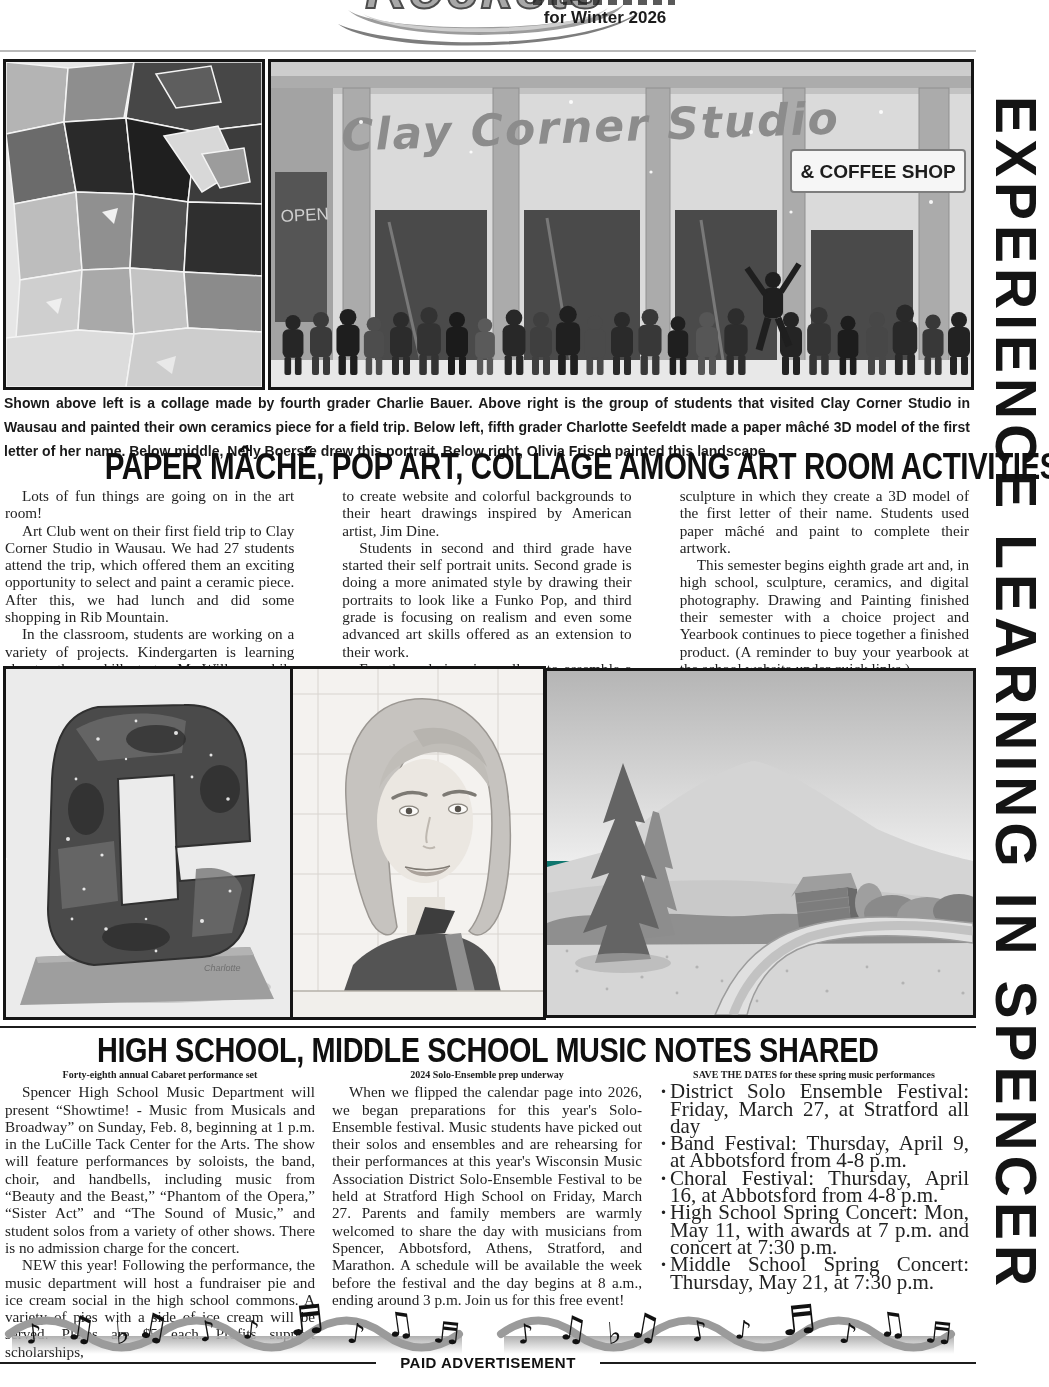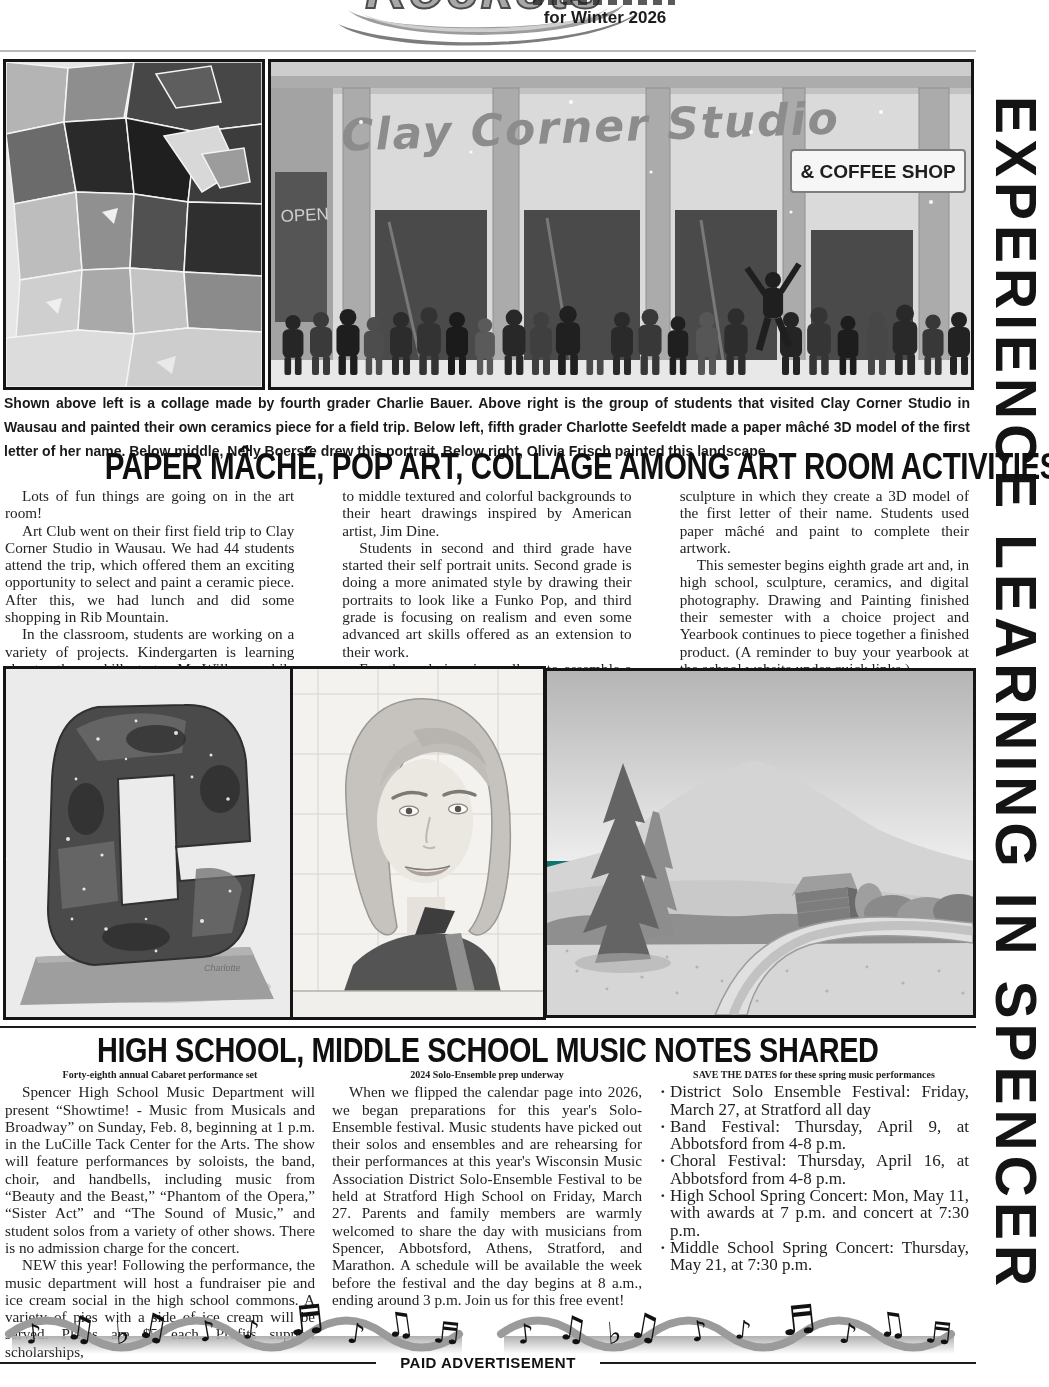--- a/index.html
+++ b/index.html
@@ -37,21 +37,21 @@
   .article-art{top:487px;gap:48px;}
   .article-music{top:1066px;}
   .col{width:310px;}
   .col p{margin:0;font-family:"Liberation Serif",serif;font-size:15.2px;line-height:17.3px;
      text-align:justify;text-indent:17px;color:#222;}
   .col p.noindent{text-indent:0;}
   .subhead{font-family:"Liberation Serif",serif;font-weight:bold;font-size:10px;line-height:17.3px;
      text-align:center;color:#1c1c1c;margin:0;}
   .save-list{margin:0;padding:0;list-style:none;}
   .save-list li{position:relative;padding-left:11px;font-family:"Liberation Serif",serif;
-     font-size:17px;line-height:17.3px;text-align:justify;color:#222;}
+     font-size:21px;line-height:17.3px;text-align:justify;color:#222;}
   .save-list li::before{content:"·";position:absolute;left:1px;font-weight:bold;}
   
   .art{border:3px solid #151515;overflow:hidden;background:#0f766e;}
   .art-c{left:3px;top:666px;width:284px;height:348px;}
   .art-portrait{left:290px;top:666px;width:250px;height:348px;}
   .art-landscape{left:544px;top:668px;width:426px;height:344px;}
   
   .notes-row{left:4px;top:1298px;width:966px;height:58px;}
   .footer{left:0;top:1354px;width:976px;display:flex;align-items:center;gap:24px;}
   .footer .line{flex:1;height:2px;background:#1c1c1c;}
@@ -204,26 +204,26 @@
   </div>
 
   <div class="abs caption">Shown above left is a collage made by fourth grader Charlie Bauer. Above right is the group of students that visited Clay Corner Studio in Wausau and painted their own ceramics piece for a field trip. Below left, fifth grader Charlotte Seefeldt made a paper mâché 3D model of the first letter of her name. Below middle, Nelly Boerste drew this portrait. Below right, Olivia Frisch painted this landscape.</div>
 
   <div class="abs headline headline-1">
     <span>PAPER MÂCHÉ, POP ART, COLLAGE AMONG ART ROOM ACTIVITIES</span>
   </div>
   <div class="abs article article-art">
     <div class="col">
       <p>Lots of fun things are going on in the art room!</p>
-      <p>Art Club went on their first field trip to Clay Corner Studio in Wausau. We had 44 students attend the trip, which offered them an exciting opportunity to select and paint a ceramic piece. After this, we had lunch and did some shopping in Rib Mountain.</p>
+      <p>Art Club went on their first field trip to Clay Corner Studio in Wausau. We had 27 students attend the trip, which offered them an exciting opportunity to select and paint a ceramic piece. After this, we had lunch and did some shopping in Rib Mountain.</p>
       <p>In the classroom, students are working on a variety of projects. Kindergarten is learning about author and illustrator, Mo Willems, while they learn how to draw his famous pigeon character and practice drawing shapes.</p>
       <p>In first grade, students are collaging tissue paper</p>
     </div>
     <div class="col">
-      <p class="noindent">to middle textured and colorful backgrounds to their heart drawings inspired by American artist, Jim Dine.</p>
+      <p class="noindent">to create website and colorful backgrounds to their heart drawings inspired by American artist, Jim Dine.</p>
       <p>Students in second and third grade have started their self portrait units. Second grade is doing a more animated style by drawing their portraits to look like a Funko Pop, and third grade is focusing on realism and even some advanced art skills offered as an extension to their work.</p>
       <p>Fourth grade is using collage to assemble a still life drawing of fruit. They are focusing on creating a range of values to show light and shadow.</p>
       <p>The fifth grade recently finished their initial</p>
     </div>
     <div class="col">
       <p class="noindent">sculpture in which they create a 3D model of the first letter of their name. Students used paper mâché and paint to complete their artwork.</p>
       <p>This semester begins eighth grade art and, in high school, sculpture, ceramics, and digital photography. Drawing and Painting finished their semester with a choice project and Yearbook continues to piece together a finished product. (A reminder to buy your yearbook at the school website under quick links.)</p>
       <p>There continues to be artwork on display in our Spencer Public Library and we will be hosting this year's Cloverbelt Art Competition at the end of April.</p>
     </div>
   </div>

